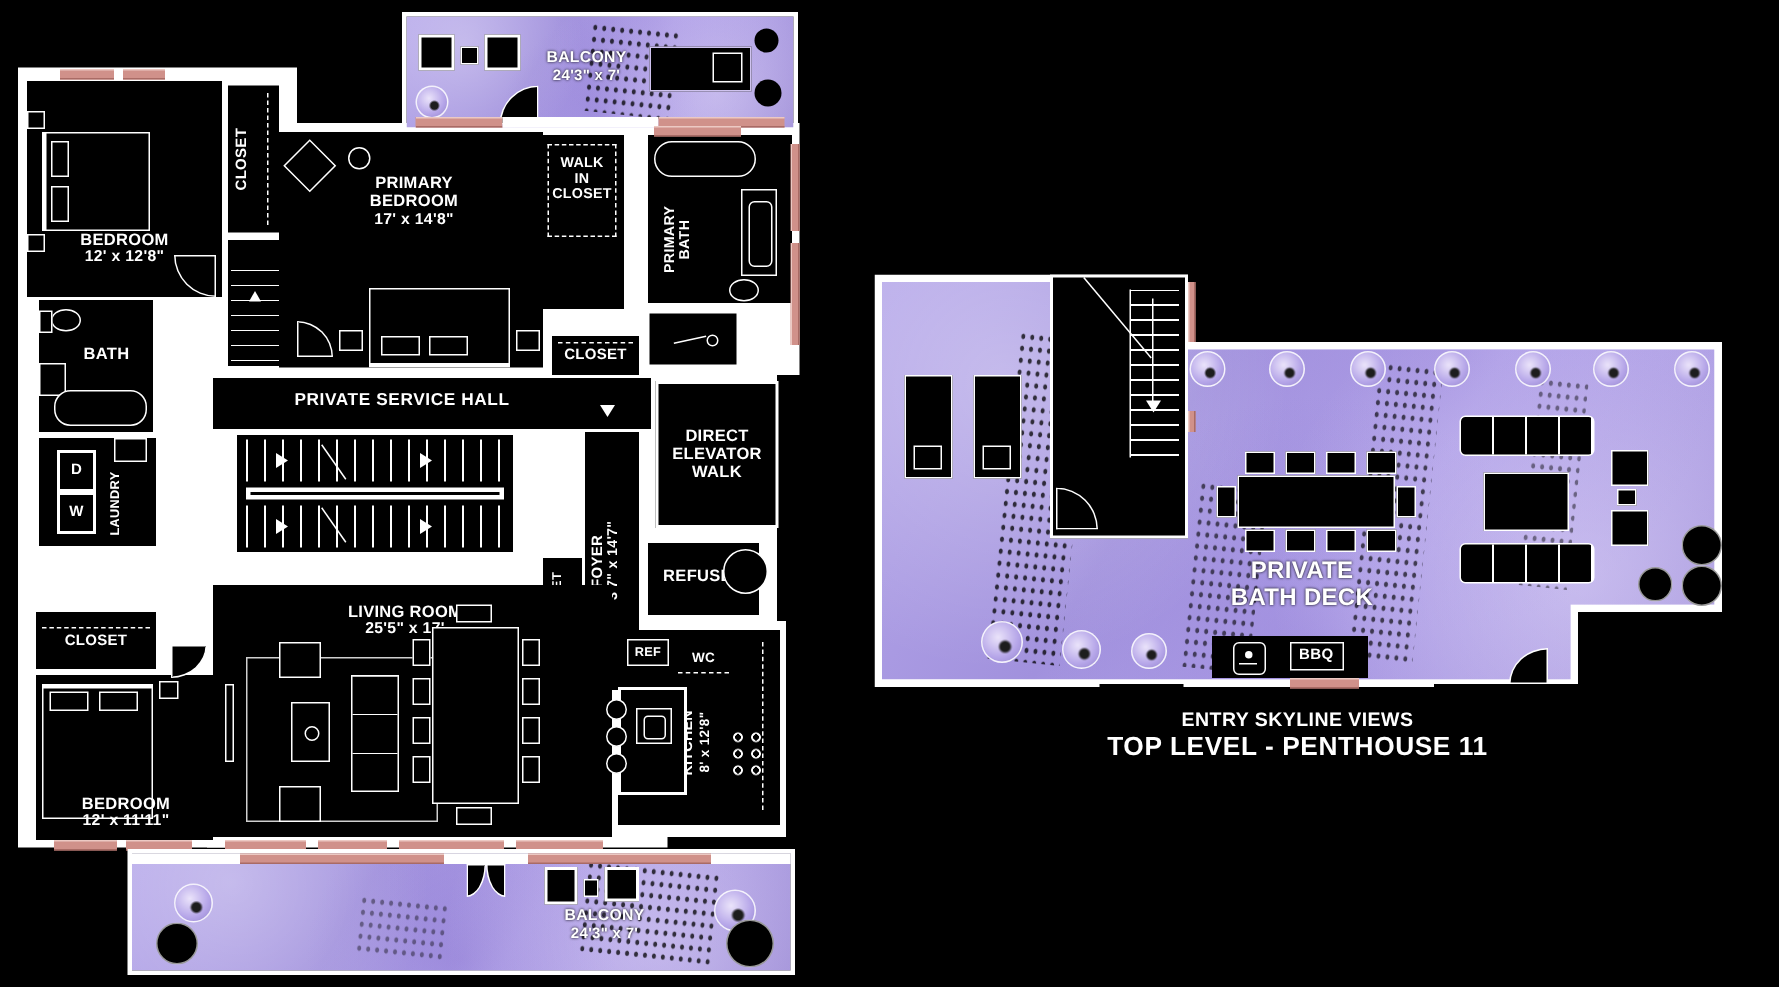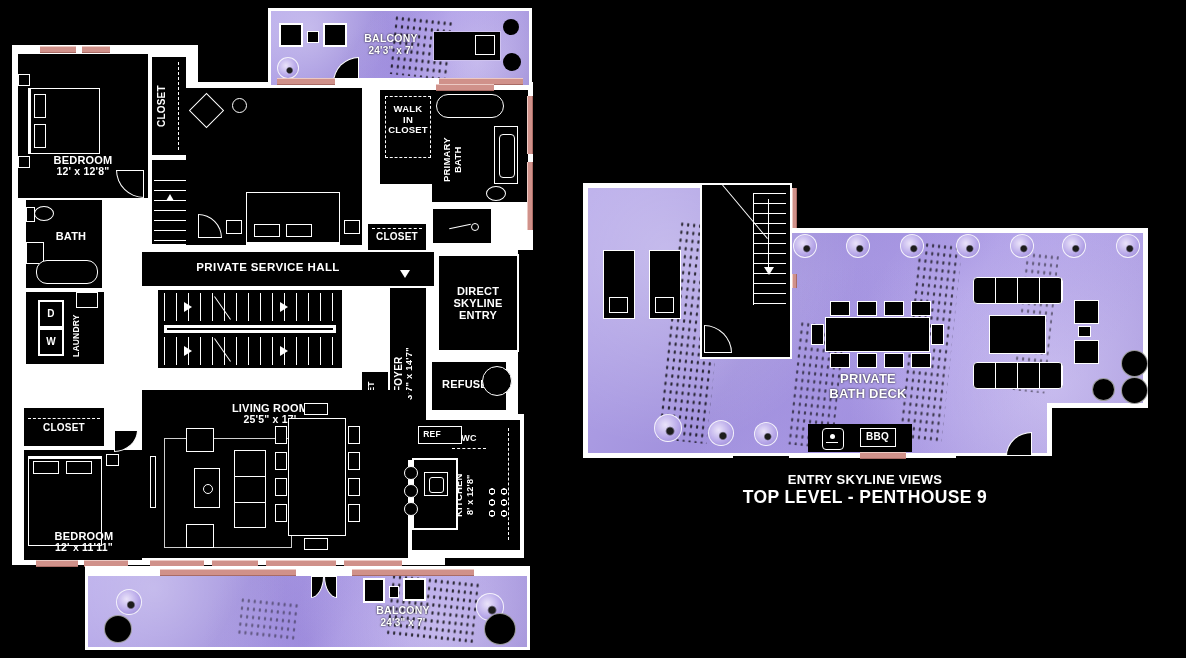--- a/index.html
+++ b/index.html
@@ -95,29 +95,33 @@
     <div class="lbl vtext" style="left:4px;top:8px;width:16px;height:82px;font-size:10px;">CLOSET</div>
   </div>
   <div class="room" style="left:152px;top:160px;width:36px;height:84px;">
     <div class="abs treads-h" style="left:2px;top:20px;width:32px;height:62px;"></div>
     <div class="tri-u" style="left:14px;top:34px;"></div>
   </div>
 
   <div class="room" style="left:186px;top:88px;width:176px;height:157px;">
     <div class="f" style="left:8px;top:10px;width:25px;height:25px;transform:rotate(45deg);"></div>
     <div class="f circ" style="left:46px;top:10px;width:15px;height:15px;"></div>
+    <div class="lbl" style="left:38px;top:28px;width:104px;font-size:11px;">
+      <div>PRIMARY BEDROOM</div>
+      <div style="font-size:10.5px;">17' x 14'8"</div>
+    </div>
     <div class="f" style="left:60px;top:104px;width:94px;height:53px;border-bottom:3px solid #fff;"></div>
     <div class="f" style="left:68px;top:136px;width:26px;height:13px;"></div>
     <div class="f" style="left:100px;top:136px;width:26px;height:13px;"></div>
     <div class="f" style="left:40px;top:132px;width:16px;height:14px;"></div>
     <div class="f" style="left:158px;top:132px;width:16px;height:14px;"></div>
   </div>
   <div class="arc" style="left:198px;top:214px;width:24px;height:24px;border-radius:0 100% 0 0;"></div>
 
-  <div class="room" style="left:380px;top:90px;width:56px;height:94px;">
+  <div class="room" style="left:360px;top:90px;width:56px;height:116px;">
     <div class="abs" style="left:5px;top:6px;width:44px;height:60px;border:1px dashed #fff;"></div>
     <div class="lbl" style="left:8px;top:14px;width:40px;font-size:9.5px;">WALK IN CLOSET</div>
   </div>
 
   <div class="room" style="left:432px;top:90px;width:96px;height:112px;">
     <div class="f" style="left:4px;top:4px;width:68px;height:24px;border-radius:12px;border-width:1.5px;"></div>
     <div class="lbl vtext" style="left:10px;top:34px;width:30px;height:72px;font-size:9.5px;">
       <span style="display:block;">PRIMARY</span>
       <span style="display:block;">BATH</span>
     </div>
@@ -174,21 +178,21 @@
     </div>
   </div>
   <div class="arc" style="left:114px;top:430px;width:24px;height:22px;border-radius:0 0 100% 0;"></div>
 
   <div class="room" style="left:142px;top:252px;width:292px;height:34px;">
     <div class="lbl" style="left:0;top:9px;width:252px;font-size:11.5px;letter-spacing:.4px;">PRIVATE SERVICE HALL</div>
   </div>
   <div class="tri-d" style="left:400px;top:270px;"></div>
 
   <div class="abs" style="left:437px;top:254px;width:78px;height:94px;background:#000;border:2px solid #fff;display:flex;align-items:center;justify-content:center;">
-    <div class="lbl" style="position:static;width:68px;font-size:11px;">DIRECT SKYLINE ENTRY</div>
+    <div class="lbl" style="position:static;width:68px;font-size:11px;">DIRECT ELEVATOR WALK</div>
   </div>
 
   <div class="room" style="left:158px;top:290px;width:184px;height:78px;">
     <div class="abs treads-v" style="left:6px;top:3px;width:172px;height:28px;"></div>
     <div class="abs treads-v" style="left:6px;top:47px;width:172px;height:28px;"></div>
     <div class="w" style="left:6px;top:35px;width:172px;height:8px;"></div>
     <div class="blk" style="left:9px;top:38px;width:166px;height:2px;"></div>
     <div class="abs" style="left:64px;top:4px;width:1px;height:28px;background:#fff;transform:rotate(-35deg);"></div>
     <div class="abs" style="left:64px;top:46px;width:1px;height:28px;background:#fff;transform:rotate(-35deg);"></div>
     <div class="tri-r" style="left:26px;top:12px;"></div>
@@ -232,21 +236,21 @@
     <div class="f" style="left:133px;top:114px;width:12px;height:18px;"></div>
     <div class="f" style="left:206px;top:36px;width:12px;height:18px;"></div>
     <div class="f" style="left:206px;top:62px;width:12px;height:18px;"></div>
     <div class="f" style="left:206px;top:88px;width:12px;height:18px;"></div>
     <div class="f" style="left:206px;top:114px;width:12px;height:18px;"></div>
     <div class="f" style="left:162px;top:13px;width:24px;height:12px;"></div>
     <div class="f" style="left:162px;top:148px;width:24px;height:12px;"></div>
   </div>
 
   <div class="room" style="left:412px;top:420px;width:108px;height:130px;">
-    <div class="f" style="left:6px;top:6px;width:44px;height:18px;">
+    <div class="f" style="left:6px;top:6px;width:28px;height:18px;">
       <div class="lbl" style="left:0;top:3px;width:26px;font-size:8.5px;">REF</div>
     </div>
     <div class="abs" style="left:40px;top:8px;width:34px;height:20px;border-bottom:1px dashed #fff;">
       <div class="lbl" style="left:0;top:5px;width:34px;font-size:9px;">WC</div>
     </div>
     <div class="lbl vtext" style="left:42px;top:34px;width:30px;height:82px;font-size:9.5px;">
       <span style="display:block;">KITCHEN</span>
       <span style="display:block;font-size:9px;">8' x 12'8"</span>
     </div>
     <div class="f" style="left:10px;top:80px;width:28px;height:18px;">
@@ -336,21 +340,21 @@
     <div class="f" style="left:279px;top:119px;width:20px;height:15px;"></div>
     <div class="f" style="left:306px;top:119px;width:20px;height:15px;"></div>
     <div class="f" style="left:333px;top:119px;width:20px;height:15px;"></div>
     <div class="f" style="left:252px;top:171px;width:20px;height:15px;"></div>
     <div class="f" style="left:279px;top:171px;width:20px;height:15px;"></div>
     <div class="f" style="left:306px;top:171px;width:20px;height:15px;"></div>
     <div class="f" style="left:333px;top:171px;width:20px;height:15px;"></div>
     <div class="f" style="left:233px;top:142px;width:13px;height:21px;"></div>
     <div class="f" style="left:353px;top:142px;width:13px;height:21px;"></div>
 
-    <div class="lbl" style="left:235px;top:190px;width:110px;font-size:13px;text-shadow:0 0 2px #000;">
+    <div class="lbl" style="left:235px;top:190px;width:110px;font-size:16px;text-shadow:0 0 2px #000;">
       <div>PRIVATE</div>
       <div>BATH DECK</div>
     </div>
 
     <div class="f cushions-h" style="left:395px;top:95px;width:90px;height:27px;border-width:1.5px;border-radius:4px;"></div>
     <div class="f cushions-h" style="left:395px;top:180px;width:90px;height:27px;border-width:1.5px;border-radius:4px;"></div>
     <div class="f" style="left:411px;top:133px;width:57px;height:39px;border-width:1.5px;"></div>
     <div class="f" style="left:496px;top:118px;width:25px;height:24px;border-width:1.5px;"></div>
     <div class="f" style="left:496px;top:158px;width:25px;height:24px;border-width:1.5px;"></div>
     <div class="f" style="left:500px;top:144px;width:13px;height:11px;"></div>
@@ -369,16 +373,16 @@
     </div>
 
     <div class="arc" style="left:428px;top:250px;width:26px;height:24px;border-radius:100% 0 0 0;"></div>
     <div class="blk" style="left:155px;top:274px;width:56px;height:14px;"></div>
     <div class="blk" style="left:378px;top:274px;width:120px;height:14px;"></div>
     <div class="win" style="left:282px;top:270px;width:46px;height:7px;"></div>
   </div>
 
   <div class="lbl" style="left:640px;top:473px;width:450px;">
     <div style="font-size:13px;letter-spacing:.3px;">ENTRY SKYLINE VIEWS</div>
-    <div style="font-size:17.5px;letter-spacing:.4px;">TOP LEVEL - PENTHOUSE 9</div>
+    <div style="font-size:17.5px;letter-spacing:.4px;">TOP LEVEL - PENTHOUSE 11</div>
   </div>
 
 </div>
 
 </body></html>

